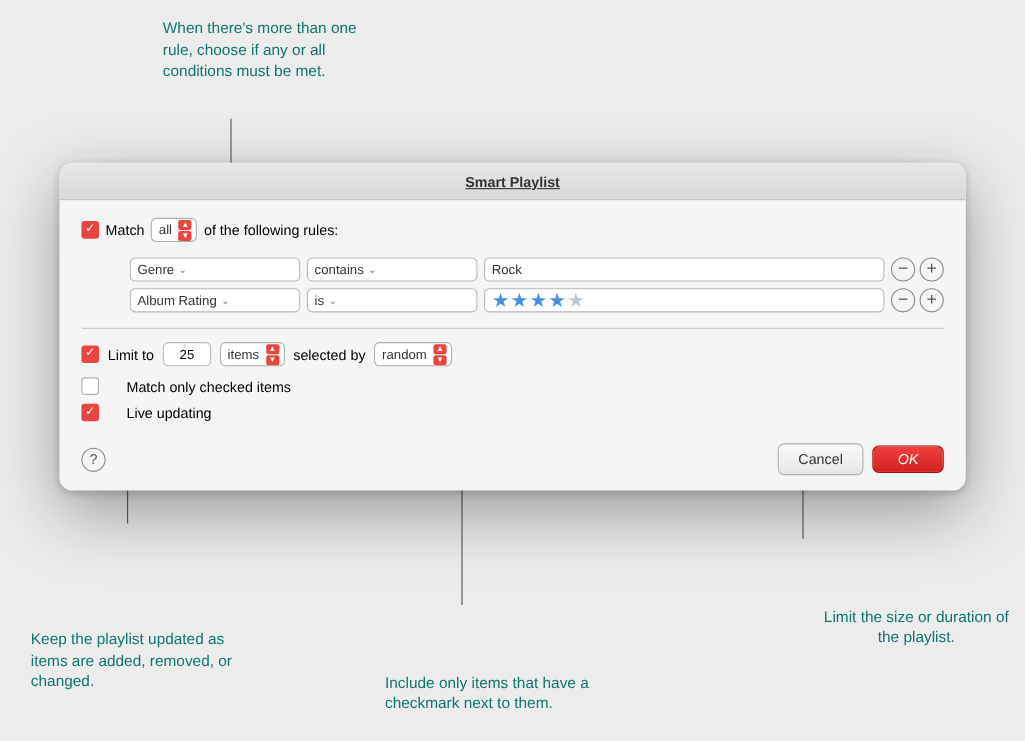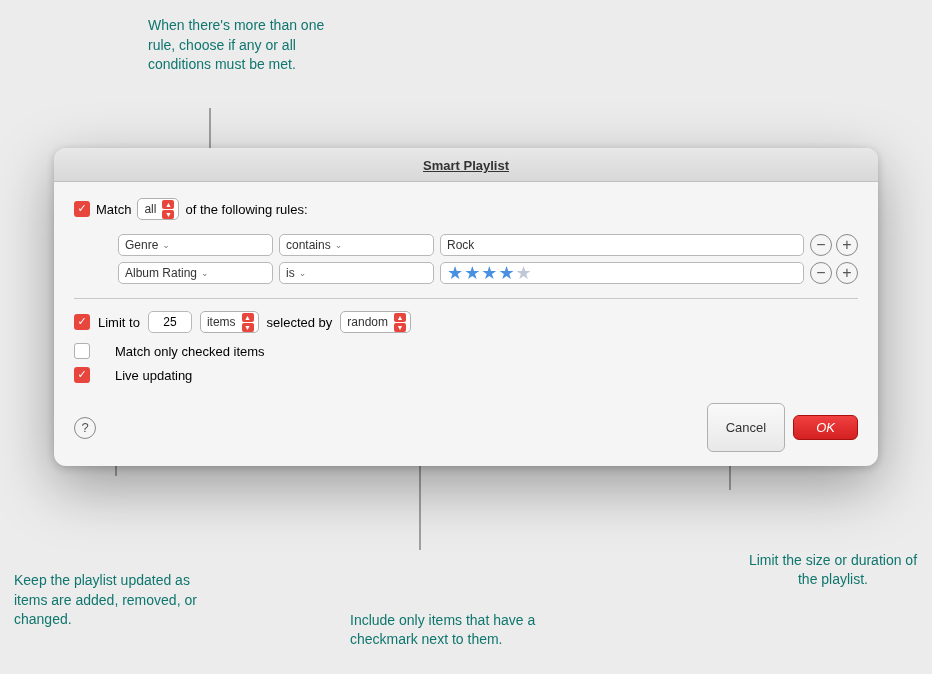--- a/index.html
+++ b/index.html
@@ -34,21 +34,21 @@
 
     .annotation-top {
       top: 16px;
       left: 148px;
       width: 200px;
       text-align: left;
     }
 
     .annotation-bottom-left {
       bottom: 44px;
-      left: 14px;
+      left: 28px;
       width: 200px;
       text-align: left;
     }
 
     .annotation-bottom-center {
       bottom: 24px;
       left: 350px;
       width: 210px;
       text-align: left;
     }
@@ -290,21 +290,21 @@
       justify-content: center;
       font-size: 13px;
       color: #555;
       cursor: pointer;
     }
 
     .btn-cancel {
       background: linear-gradient(to bottom, #f9f9f9, #e8e8e8);
       border: 1px solid #b0b0b0;
       border-radius: 6px;
-      padding: 16px 18px;
+      padding: 6px 18px;
       font-size: 13px;
       cursor: pointer;
       color: #333;
     }
 
     .btn-ok {
       background: linear-gradient(to bottom, #f04040, #d42020);
       border: 1px solid #a81010;
       border-radius: 6px;
       padding: 4px 22px;

